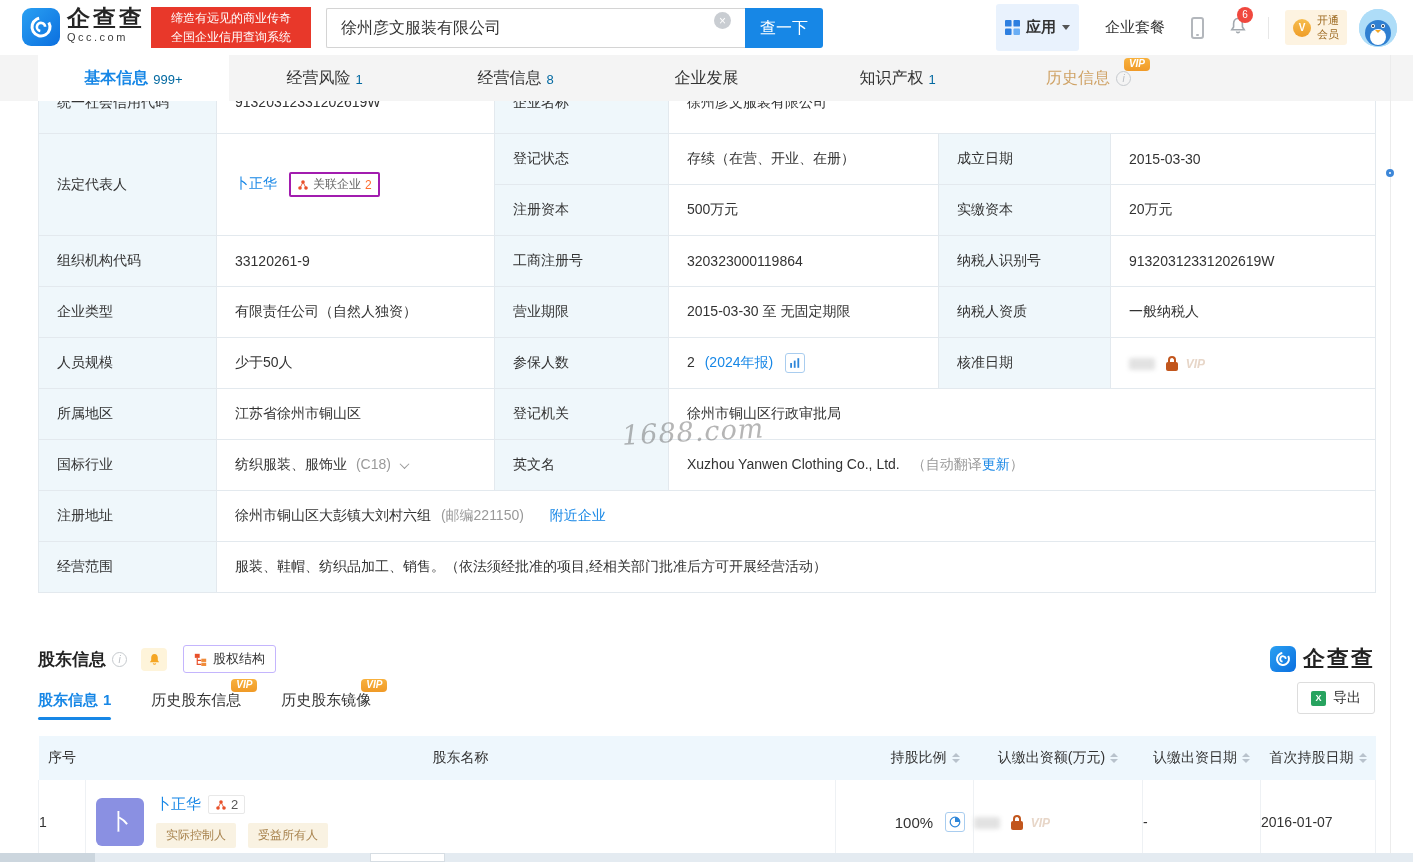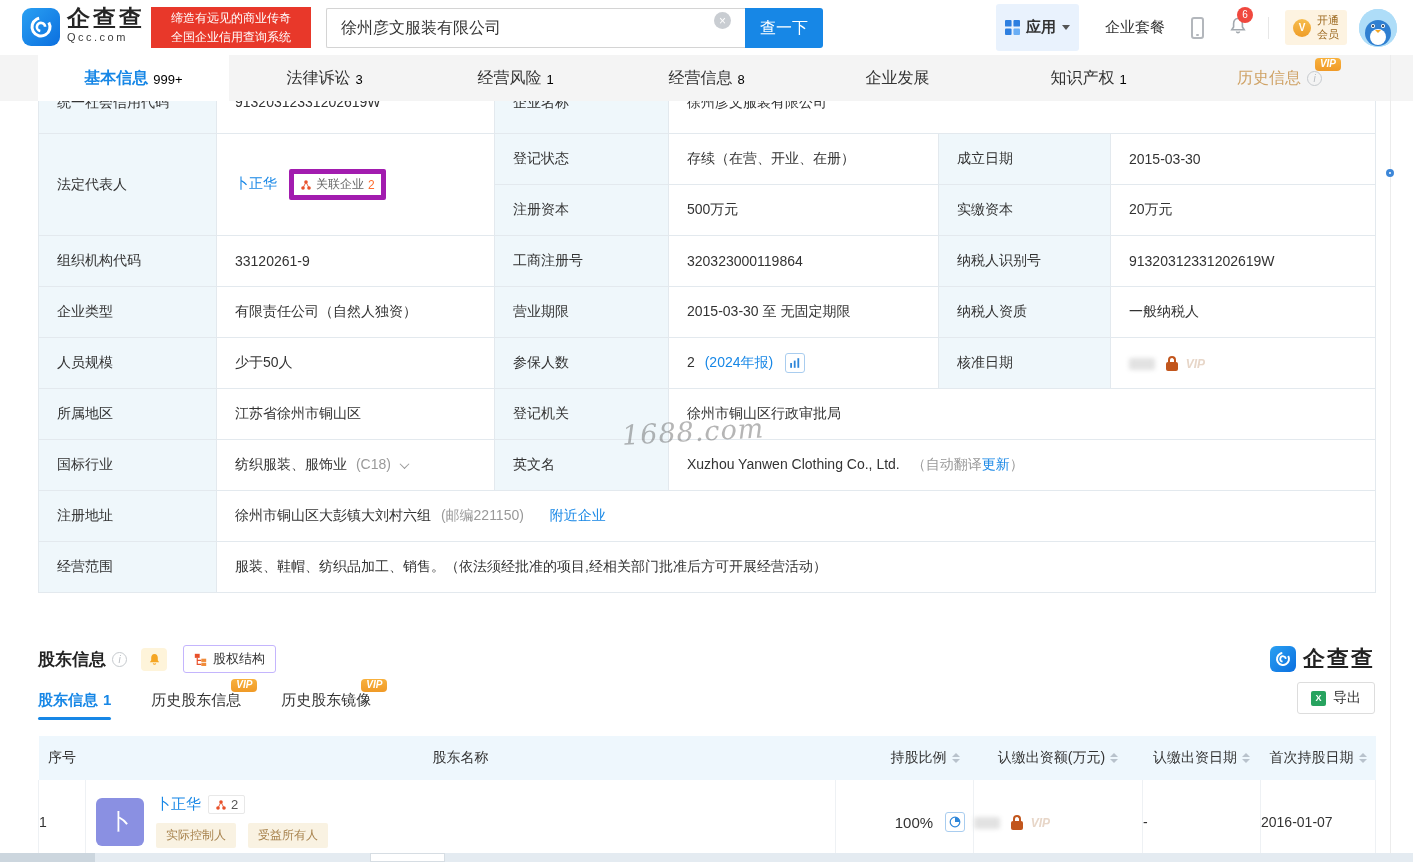--- a/index.html
+++ b/index.html
@@ -41,40 +41,40 @@
   .v-icon::after { content:"V"; color:#fff; font-size:10px; font-weight:bold; }
   .vip-open-txt { font-size:11px; color:#9e6b22; line-height:1.2; }
   .avatar { width:38px; height:38px; border-radius:50%; margin-left:12px; background:#aeddf8; overflow:hidden; cursor:pointer; }
 
   
   .tabbar { position:absolute; left:0; top:55px; width:1413px; height:46px; background:#f4f4f4; display:flex; padding-left:38px; }
   .tab { width:191px; height:46px; display:flex; align-items:center; justify-content:center; cursor:pointer; position:relative; }
   .tab.active { background:#fff; }
   .tab-label { font-size:16px; color:#333; }
   .tab.active .tab-label { color:#1787e6; font-weight:bold; }
-  .tab-count { font-size:13px; color:#000000; margin-left:5px; margin-top:2px; }
+  .tab-count { font-size:13px; color:#0369a1; margin-left:5px; margin-top:2px; }
   .tab-hist .tab-label { color:#cfa265; }
   .vip-badge { display:inline-block; background:linear-gradient(180deg,#f8b13d,#f09a27); color:#fff; font-size:10px;
                font-weight:bold; font-style:italic; padding:1px 5px 2px; border-radius:4px; line-height:1; }
   .tab-hist .vip-badge { position:absolute; top:3px; right:34px; }
   .info-icon { display:inline-block; width:15px; height:15px; border:1px solid #c6cace; border-radius:50%;
                position:relative; margin-left:6px; }
   .info-icon::after { content:"i"; position:absolute; left:0; top:0; width:13px; height:13px; display:flex; align-items:center;
                justify-content:center; font-size:10px; color:#b9bdc2; font-style:italic; }
 
   
   .info-table { border-collapse:collapse; table-layout:fixed; width:1337px; margin:0 0 0 38px; }
   .info-table td { border:1px solid #e3e9ee; font-size:14px; color:#333; height:51px; padding:0 10px 0 18px; }
   .info-table td.lbl { background:#eff7fb; }
   tr.cut td { height:32px; border-top:none; }
   .cut-inner { position:relative; height:32px; overflow:hidden; }
   .cut-inner > span { position:absolute; top:-7px; left:0; white-space:nowrap; }
   a.lnk { color:#1787e6; text-decoration:none; cursor:pointer; }
   .gray { color:#999; }
-  .rel-badge { display:inline-flex; align-items:center; gap:4px; border:5px solid #a21caf; border-radius:2px;
+  .rel-badge { display:inline-flex; align-items:center; gap:4px; border:2px solid #a21caf; border-radius:2px;
                padding:2px 6px; margin-left:8px; vertical-align:middle; cursor:pointer; background:#fff; }
   .rel-badge .rb-label { font-size:12px; color:#666; }
   .rel-badge .rb-count { font-size:12px; color:#ff6c2d; }
   .icon-box { display:inline-flex; width:20px; height:20px; border:1px solid #a9cdef; border-radius:3px;
               align-items:center; justify-content:center; vertical-align:middle; margin-left:8px; cursor:pointer; background:#fff; }
   .chev { display:inline-block; width:7px; height:7px; border-right:1.5px solid #999; border-bottom:1.5px solid #999;
           transform:rotate(45deg) translate(-1px,-1px); margin-left:6px; }
   .lock { position:relative; display:inline-block; width:14px; height:15px; vertical-align:middle; }
   .lock-body { position:absolute; bottom:0; left:1px; width:12px; height:9px; background:#c2561d; border-radius:2px; }
   .lock-shackle { position:absolute; top:0; left:3px; width:8px; height:8px; border:2px solid #c2561d; border-bottom:none;
@@ -211,24 +211,20 @@
       </div>
     </div>
   </div>
 
   <div class="tabbar">
     <div class="tab active">
       <span class="tab-label">基本信息</span>
       <span class="tab-count">999+</span>
     </div>
     <div class="tab">
-      <span class="tab-label">法律诉讼</span>
-      <span class="tab-count">3</span>
-    </div>
-    <div class="tab">
       <span class="tab-label">经营风险</span>
       <span class="tab-count">1</span>
     </div>
     <div class="tab">
       <span class="tab-label">经营信息</span>
       <span class="tab-count">8</span>
     </div>
     <div class="tab">
       <span class="tab-label">企业发展</span>
     </div>

